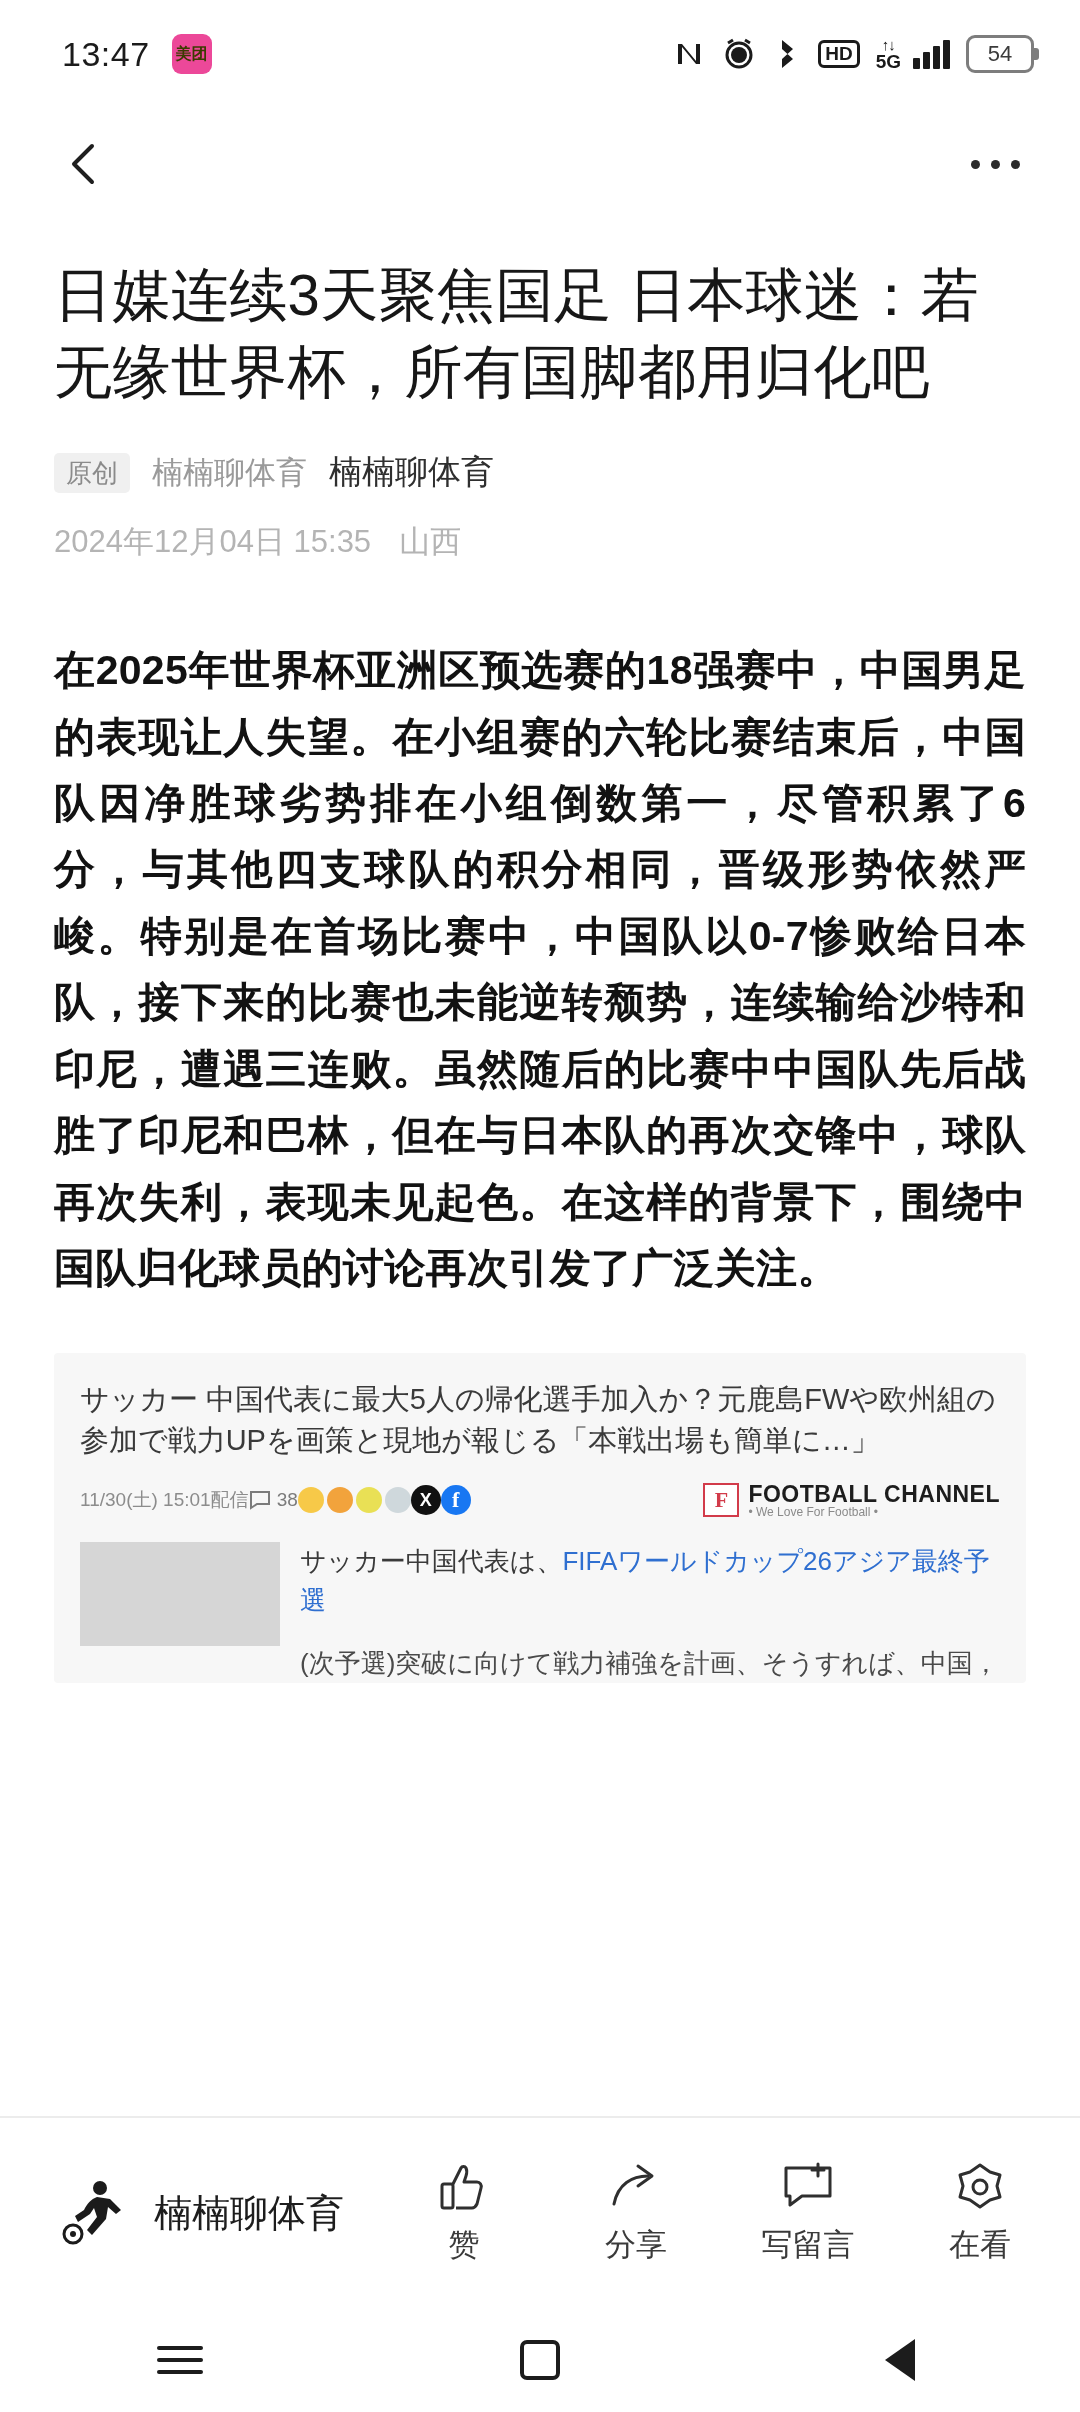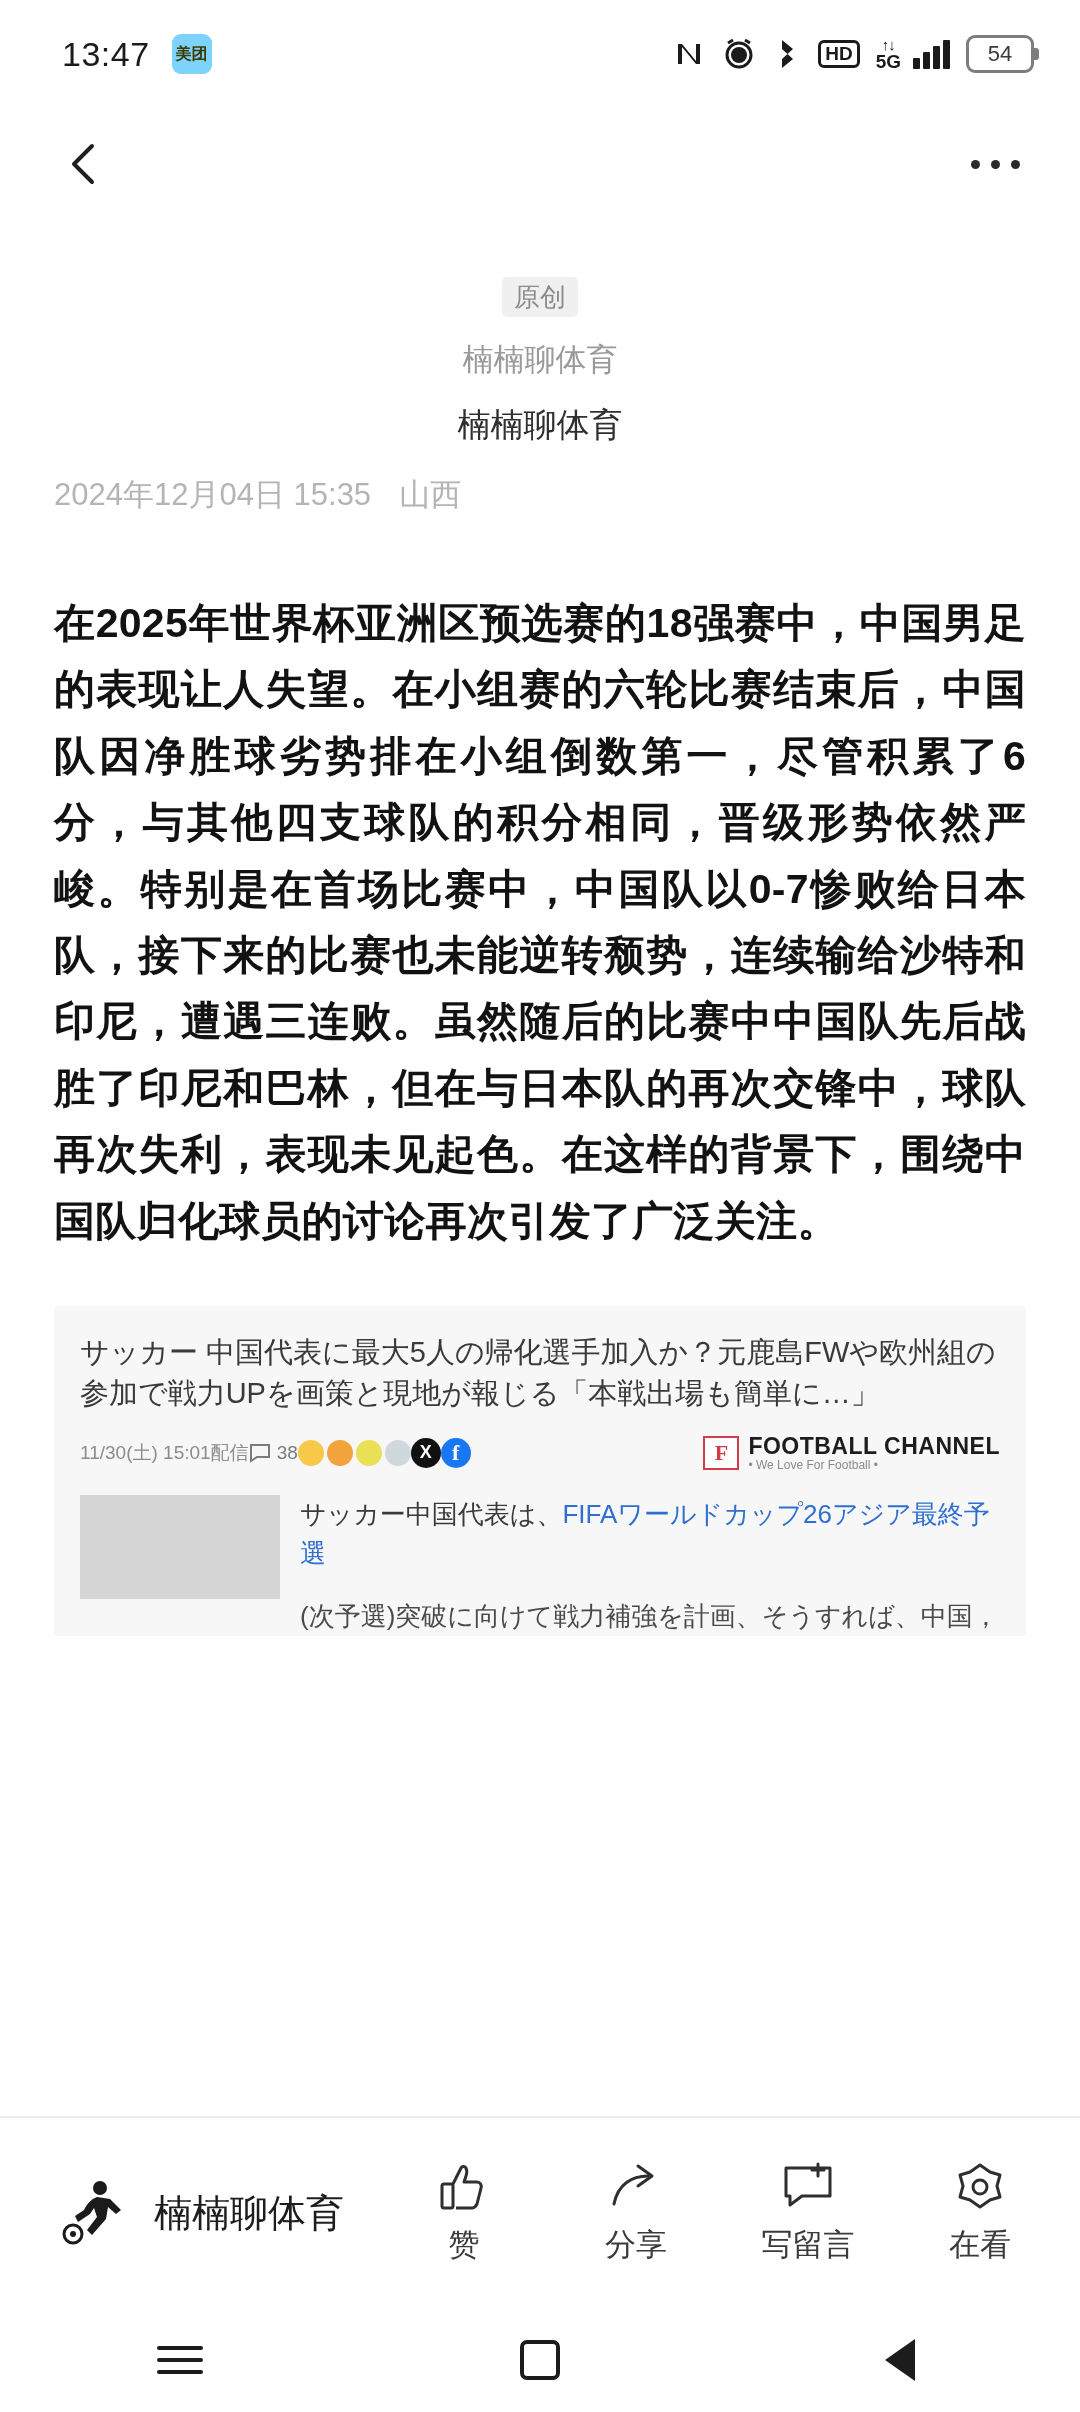--- a/index.html
+++ b/index.html
@@ -26,21 +26,21 @@
     display: flex;
     align-items: center;
     padding: 0 46px 0 62px;
     font-size: 33px;
     color: #1a1a1a;
   }
   .sb-left { display: flex; align-items: center; gap: 22px; }
   .sb-clock { font-size: 34px; letter-spacing: 0.5px; color: #1b1b1b; }
   .meituan-badge {
     width: 40px; height: 40px;
-    background: #7dd3fc;
+    background: #ec4899;
     border-radius: 9px;
     display: flex; align-items: center; justify-content: center;
     font-size: 16px; color: #3b3b00; font-weight: bold;
     line-height: 1;
   }
   .sb-spacer { flex: 1 1 auto; }
   .sb-right { display: flex; align-items: center; gap: 16px; }
   .ic { display: inline-flex; align-items: center; justify-content: center; }
   .nfc-ic { font-size: 30px; font-weight: bold; }
   .alarm-ic svg, .bt-ic svg { display: block; }
@@ -108,22 +108,21 @@
     line-height: 1.33;
     color: #171717;
     letter-spacing: 0.4px;
     margin-top: 36px;
     font-weight: 400;
   }
   .meta-line {
     display: flex;
     align-items: center;
     gap: 22px;
-    margin-top: 57px;
-    flex-direction: column;
+    margin-top: 40px;
   }
   .orig-tag {
     background: #f0f0f0;
     color: #8b8b8b;
     font-size: 26px;
     padding: 7px 12px;
     border-radius: 5px;
     line-height: 1;
   }
   .author-gray { font-size: 31px; color: #9a9a9a; }
@@ -338,20 +337,21 @@
     </div>
     <div class="nav-spacer"></div>
     <div class="more-btn">
       <i></i>
         <i></i>
         <i></i>
     </div>
   </div>
 
   <div class="article">
+    <h1 class="headline">日媒连续3天聚焦国足 日本球迷：若无缘世界杯，所有国脚都用归化吧</h1>
 
     <div class="meta-line">
       <span class="orig-tag">原创</span>
       <span class="author-gray">楠楠聊体育</span>
       <span class="author-dark">楠楠聊体育</span>
     </div>
 
     <div class="date-line">
       <span>2024年12月04日 15:35</span>
       <span>山西</span>

